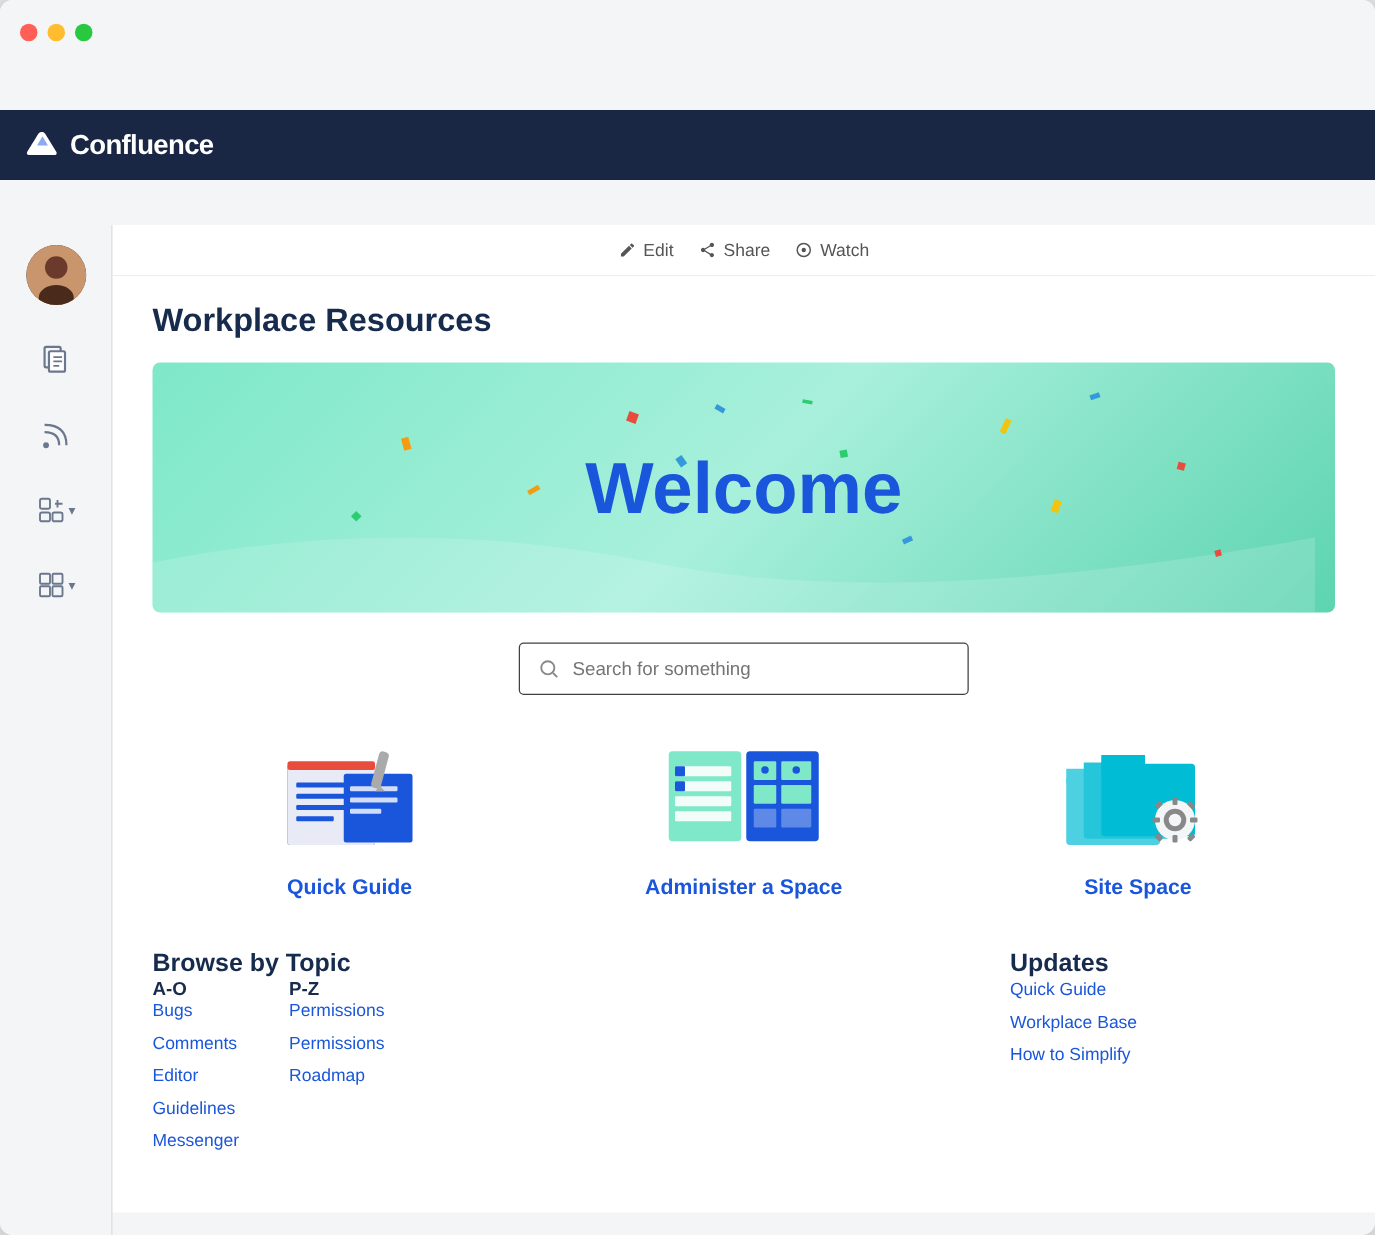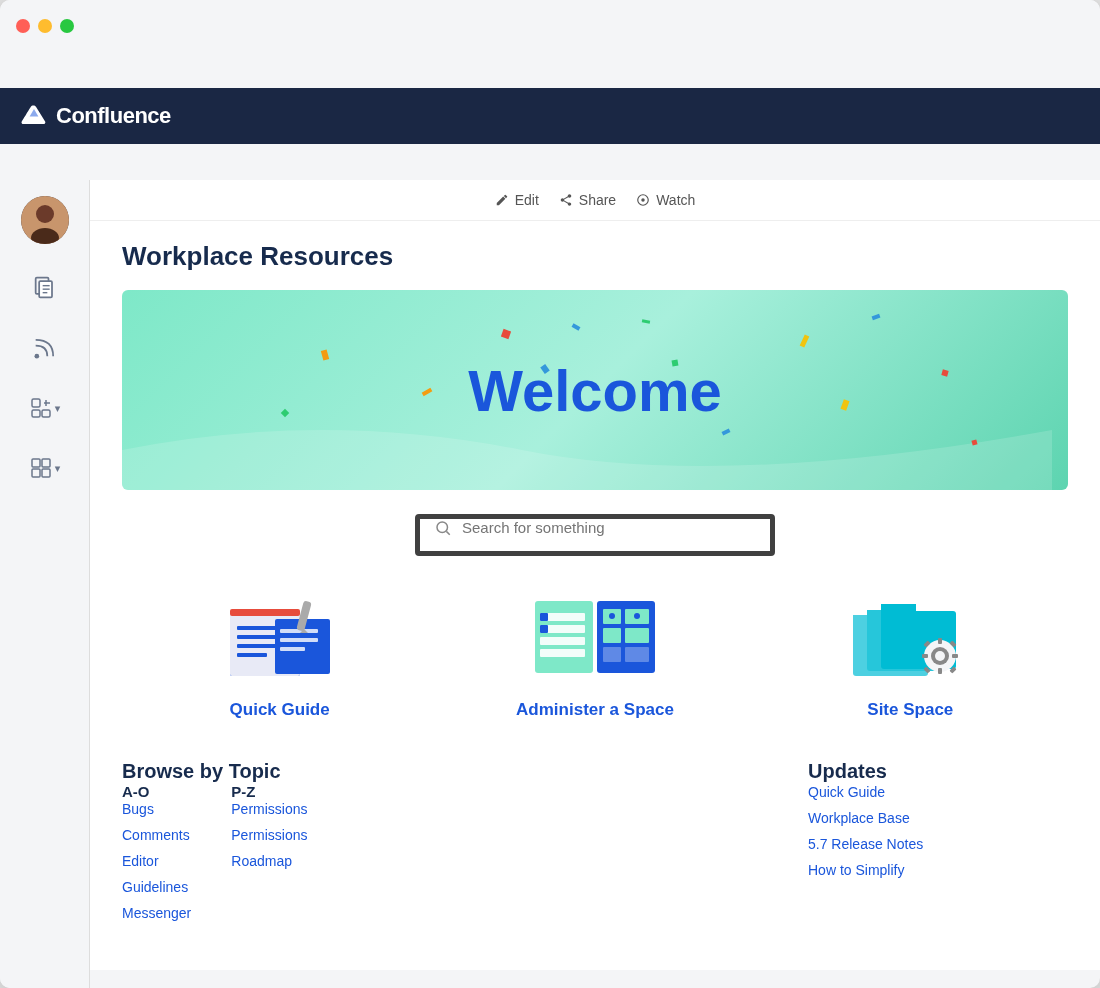--- a/index.html
+++ b/index.html
@@ -160,24 +160,24 @@
     }
     
     .search-container {
       display: flex;
       justify-content: center;
       margin-bottom: 32px;
     }
     .search-box {
       width: 360px;
       height: 42px;
-      border: 5px solid #404040;
+      border: 1px solid #404040;
       border-radius: 4px;
       display: flex;
-      align-items: flex-start;
+      align-items: center;
       padding: 0 14px;
       gap: 10px;
       background: white;
     }
     .search-box input {
       border: none; outline: none;
       font-size: 15px; color: #666;
       flex: 1;
       background: transparent;
     }
@@ -498,21 +498,20 @@
                 </ul>
               </div>
             </div>
           </div>
 
           <div class="updates-section">
             <h2 class="section-title">Updates</h2>
             <ul>
               <li><a href="#">Quick Guide</a></li>
               <li><a href="#">Workplace Base</a></li>
-              <li><a href="#">5.7 Release Notes</a></li>
               <li><a href="#">How to Simplify</a></li>
             </ul>
           </div>
         </div>
 
       </div>
     </div>
   </div>
 </div>
 

